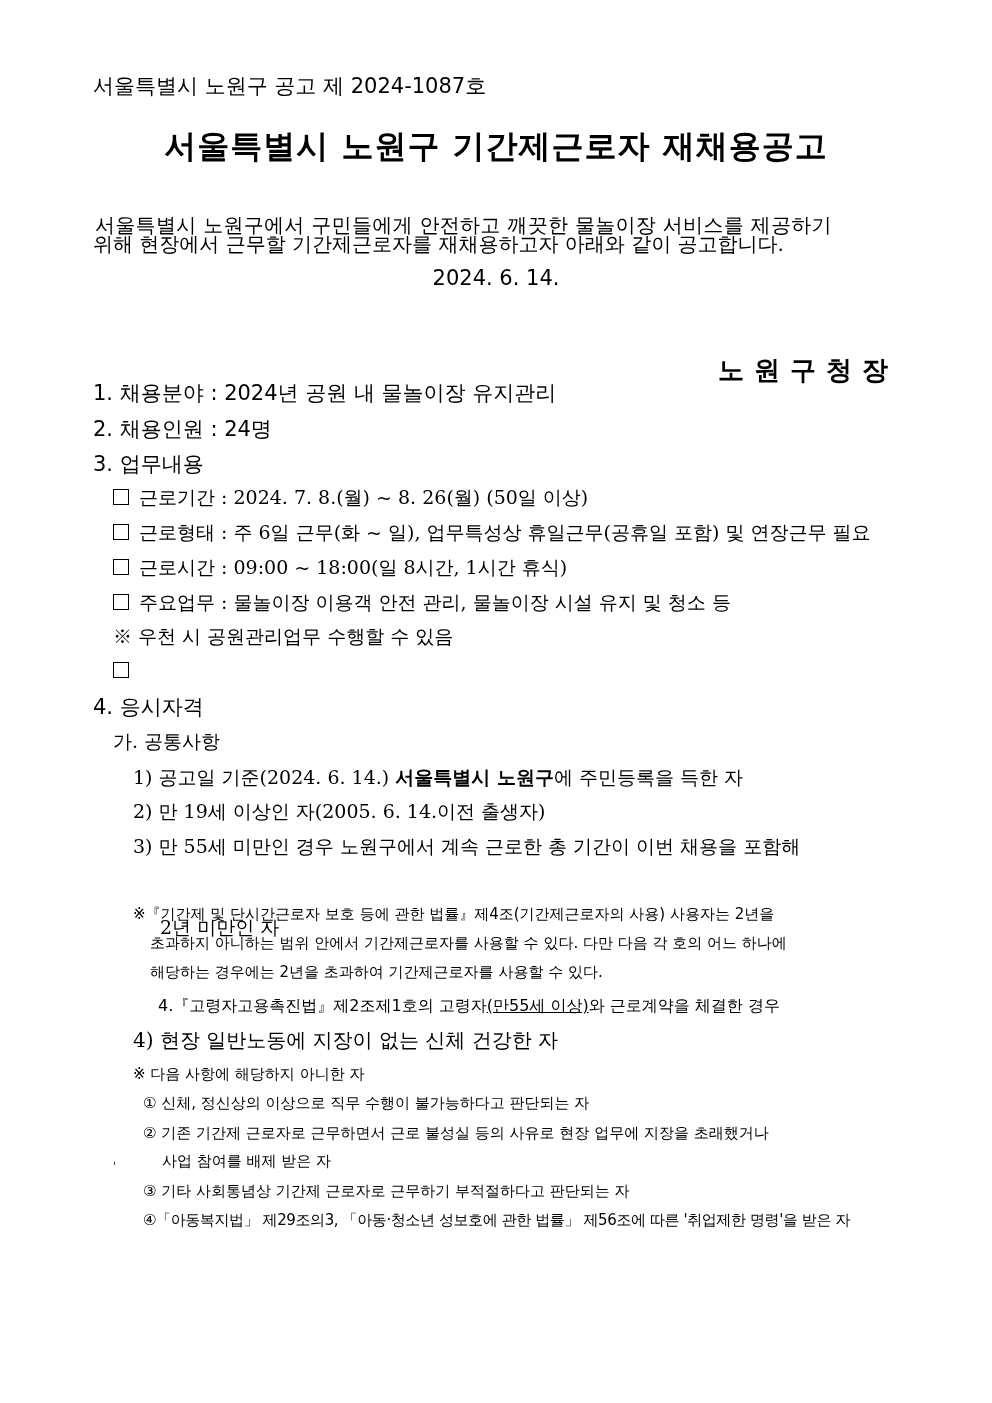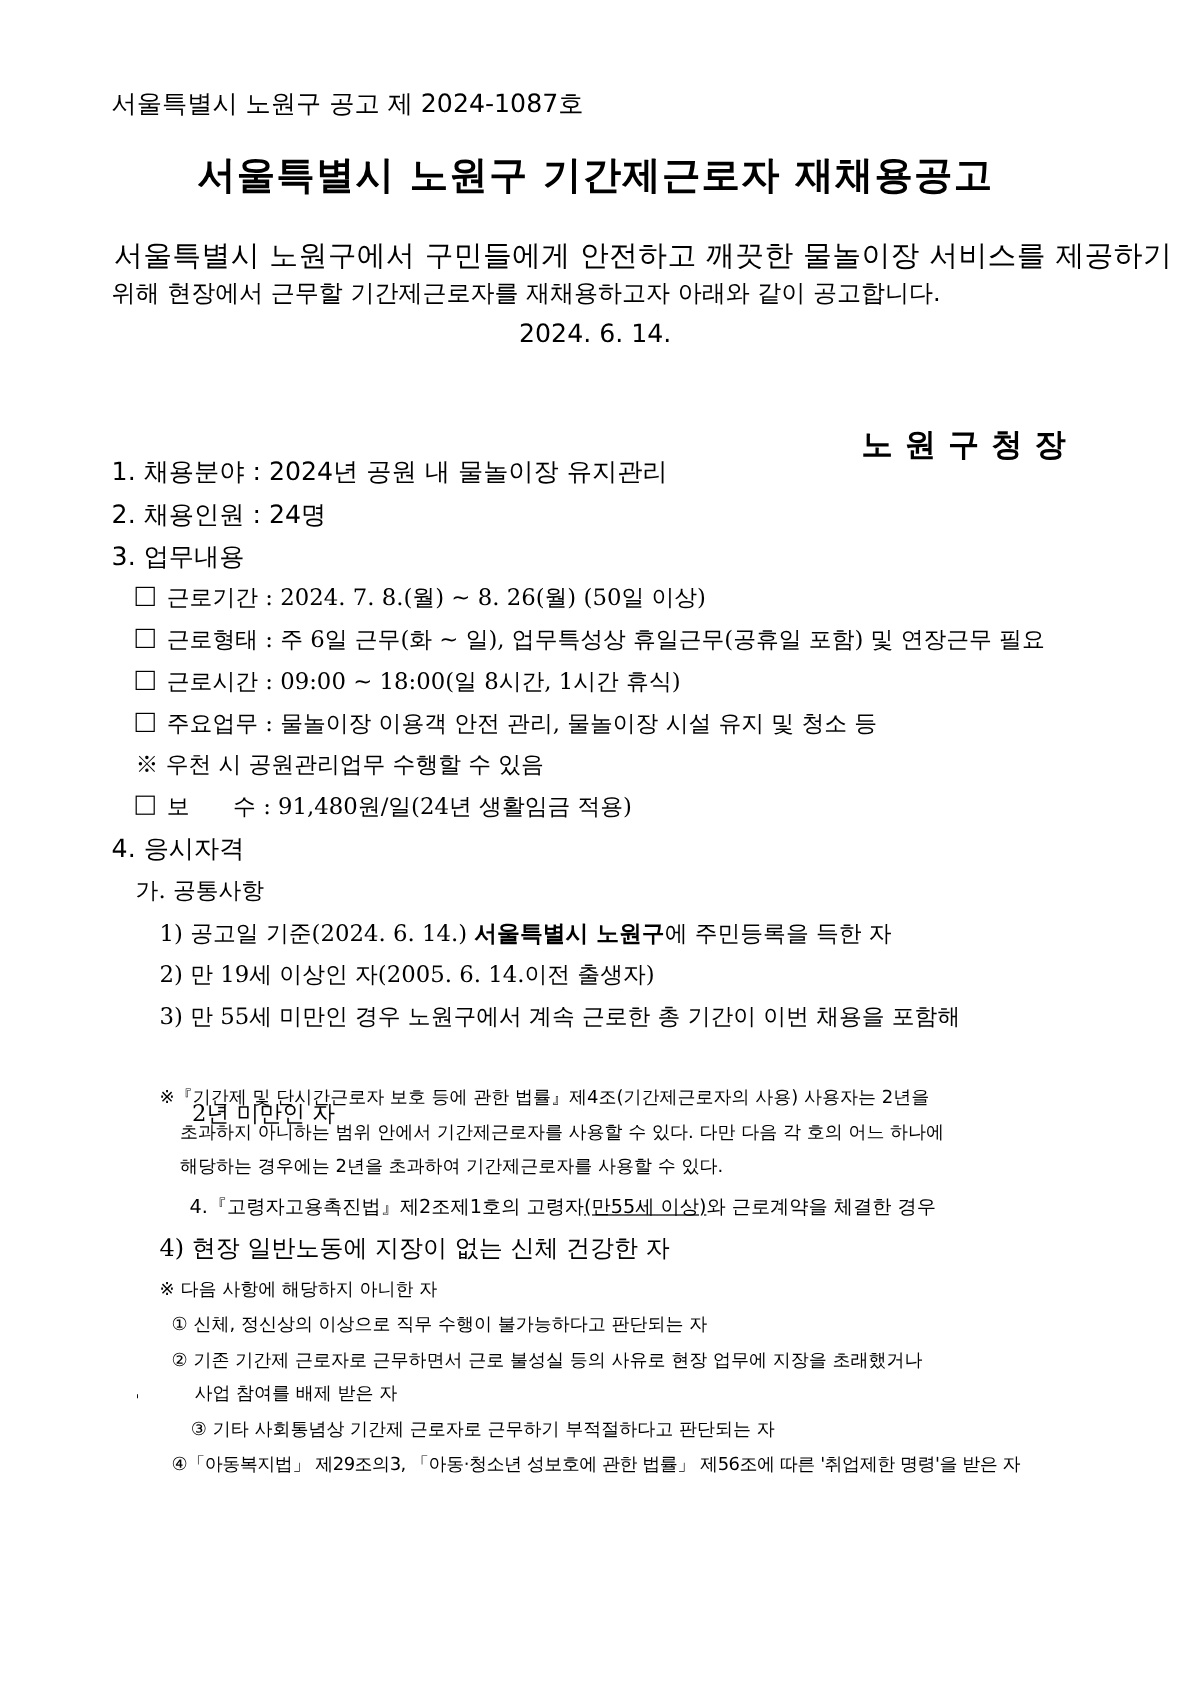--- a/index.html
+++ b/index.html
@@ -3,21 +3,21 @@
 <meta charset="utf-8">
 <style>
   html, body { margin: 0; padding: 0; background: #ffffff; }
   body { width: 992px; height: 1403px; position: relative; overflow: hidden; color: #000; }
   .gothic { font-family: "DejaVu Sans", "Liberation Sans", sans-serif; }
   .serif { font-family: "DejaVu Serif", "Liberation Serif", serif; }
   .abs { position: absolute; white-space: nowrap; }
 
   .notice-no { left: 93px; top: 72px; font-size: 21px; }
   .title { left: 0; width: 992px; text-align: center; top: 105px; font-size: 32px; font-weight: bold; letter-spacing: 1px; margin-top: 20px; }
-  .intro1 { left: 95px; top: 197px; font-size: 24px; letter-spacing: 0.3px; text-align: center; }
+  .intro1 { left: 95px; top: 212px; font-size: 20px; letter-spacing: 0.3px; text-align: center; }
   .intro2 { left: 93px; top: 231px; font-size: 20px; }
   .date { left: 0; width: 992px; text-align: center; top: 266px; font-size: 21px; }
   .signer { right: 94px; top: 337px; font-size: 26px; font-weight: bold; letter-spacing: 10px; margin-top: 16px; }
 
   .sec { left: 93px; font-size: 21px; }
   .s1 { top: 379px; } .s2 { top: 415px; } .s3 { top: 450px; } .s4 { top: 693px; }
 
   .bullet { left: 113px; font-size: 19px; }
   .b1 { top: 485px; } .b2 { top: 520px; } .b3 { top: 555px; } .b4 { top: 590px; } .b5 { top: 624px; } .b6 { top: 659px; }
   .box { display: inline-block; width: 14px; height: 14px; border: 1.3px solid #000; vertical-align: -1px; margin-right: 10px; }
@@ -29,21 +29,21 @@
 
   .note { left: 133px; font-size: 15px; }
   .n1 { top: 905px; } .n2 { left: 150px; top: 934px; } .n3 { left: 150px; top: 963px; }
   .n4 { left: 158px; top: 996px; font-size: 16px; }
   .u { text-decoration: underline; }
 
   .excl { left: 133px; top: 1065px; font-size: 15px; }
   .e1 { left: 143px; top: 1094px; font-size: 15px; }
   .e2 { left: 143px; top: 1124px; font-size: 15px; text-align: right; }
   .e2b { left: 162px; top: 1152px; font-size: 15px; }
-  .e3 { left: 143px; top: 1182px; font-size: 15px; margin-left: 16px; }
+  .e3 { left: 143px; top: 1182px; font-size: 15px; }
   .e4 { left: 143px; top: 1211px; font-size: 15px; letter-spacing: -0.4px; }
   .tick { left: 113px; top: 1152px; font-size: 12px; }
 </style>
 </head>
 <body>
 
 <div>
 
   <div class="abs gothic notice-no">서울특별시 노원구 공고 제 2024-1087호</div>
   <div class="abs gothic title">서울특별시 노원구 기간제근로자 재채용공고</div>
@@ -64,21 +64,21 @@
     <span class="box"></span><span>근로형태 : 주 6일 근무(화 ~ 일), 업무특성상 휴일근무(공휴일 포함) 및 연장근무 필요</span>
   </div>
   <div class="abs serif bullet b3">
     <span class="box"></span><span>근로시간 : 09:00 ~ 18:00(일 8시간, 1시간 휴식)</span>
   </div>
   <div class="abs serif bullet b4">
     <span class="box"></span><span>주요업무 : 물놀이장 이용객 안전 관리, 물놀이장 시설 유지 및 청소 등</span>
   </div>
   <div class="abs serif bullet b5">※ 우천 시 공원관리업무 수행할 수 있음</div>
   <div class="abs serif bullet b6">
-    <span class="box"></span><span style="white-space:pre">보      수 : 91,480원/일(24년 생활임금 적용)</span>
+    <span class="box"></span>
   </div>
 
   <div class="abs gothic sec s4">4. 응시자격</div>
   <div class="abs serif sub">가. 공통사항</div>
 
   <div class="abs serif item i1">
     <span style="white-space:pre">1) 공고일 기준(2024. 6. 14.) </span><span class="bold">서울특별시 노원구</span><span>에 주민등록을 득한 자</span>
   </div>
   <div class="abs serif item i2">2) 만 19세 이상인 자(2005. 6. 14.이전 출생자)</div>
   <div class="abs serif item i3a">3) 만 55세 미만인 경우 노원구에서 계속 근로한 총 기간이 이번 채용을 포함해</div>

